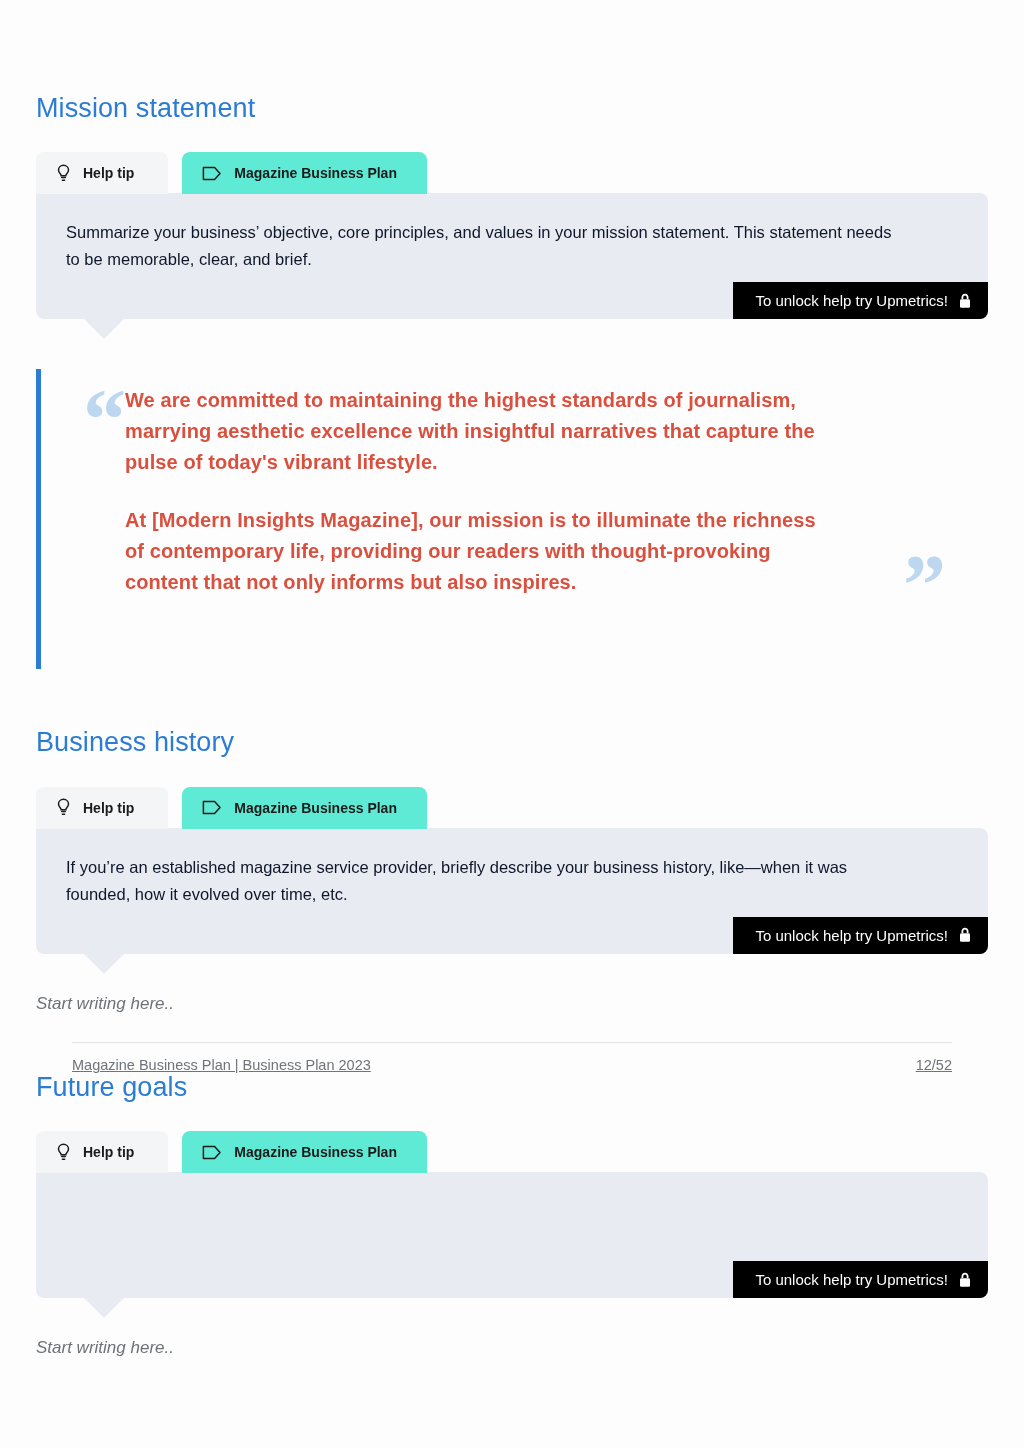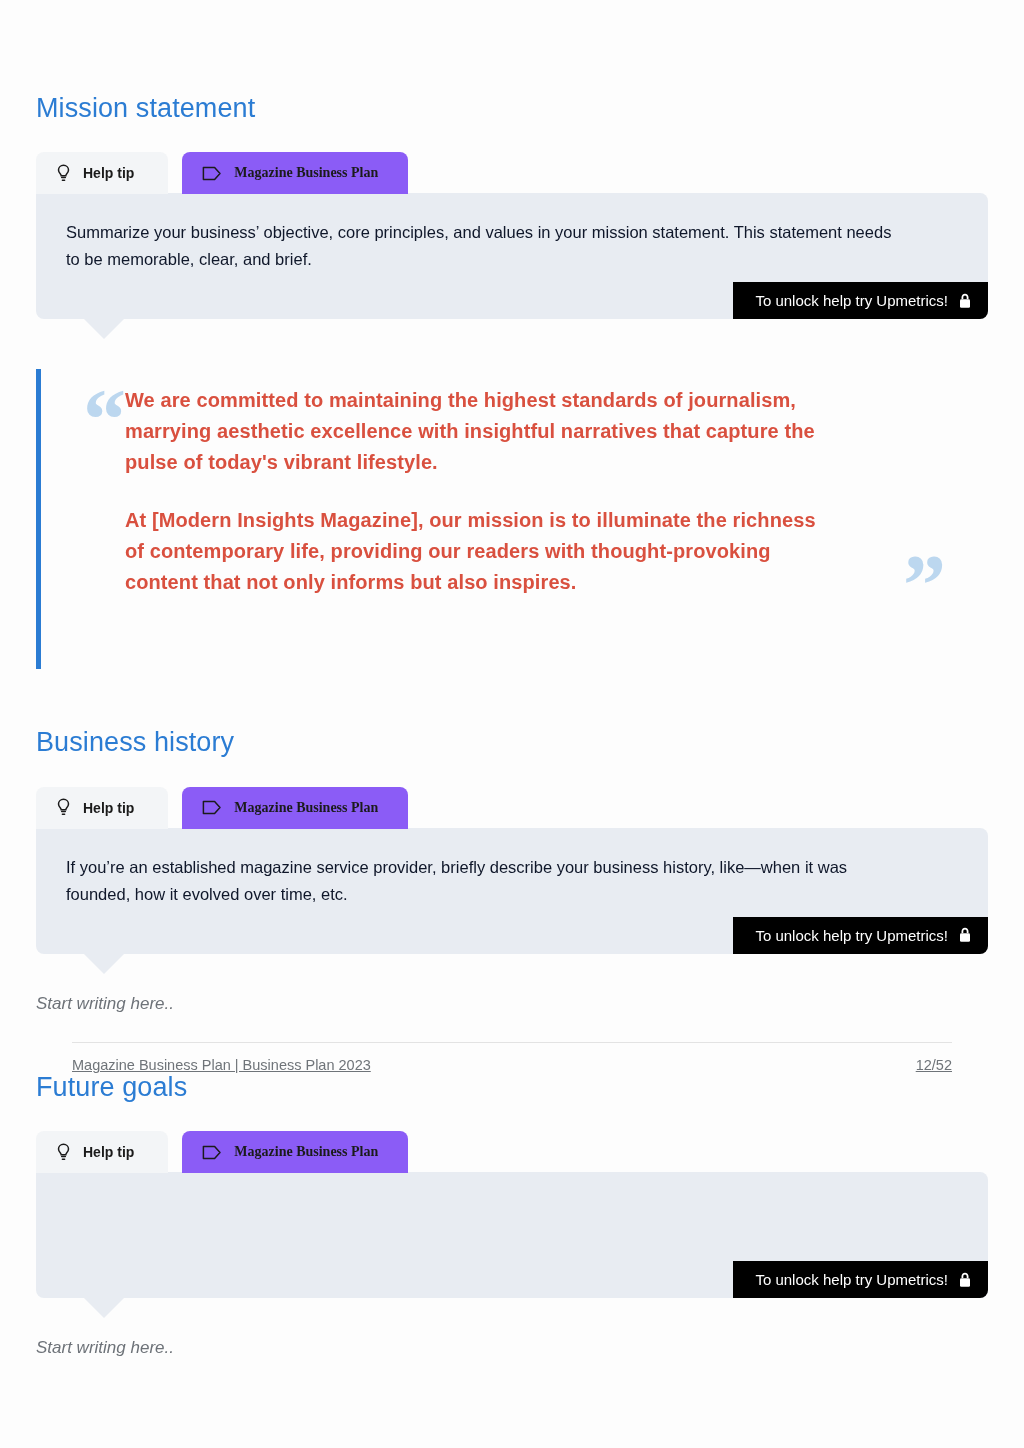--- a/index.html
+++ b/index.html
@@ -58,24 +58,23 @@
     white-space: nowrap;
   }
 
   .tab-help {
     background: #f3f5f7;
     padding-left: 20px;
     padding-right: 34px;
   }
 
   .tab-plan {
-    background: #8b5cf6;
+    background: #5eead4;
     padding-left: 20px;
     padding-right: 30px;
-    font-family: Liberation Serif, serif;
   }
 
   .tab svg { display: block; flex: 0 0 auto; }
 
   .tip-body {
     position: relative;
     background: #e8ecf2;
     border-radius: 8px;
     border-top-left-radius: 0;
     padding: 26px 30px 0 30px;

